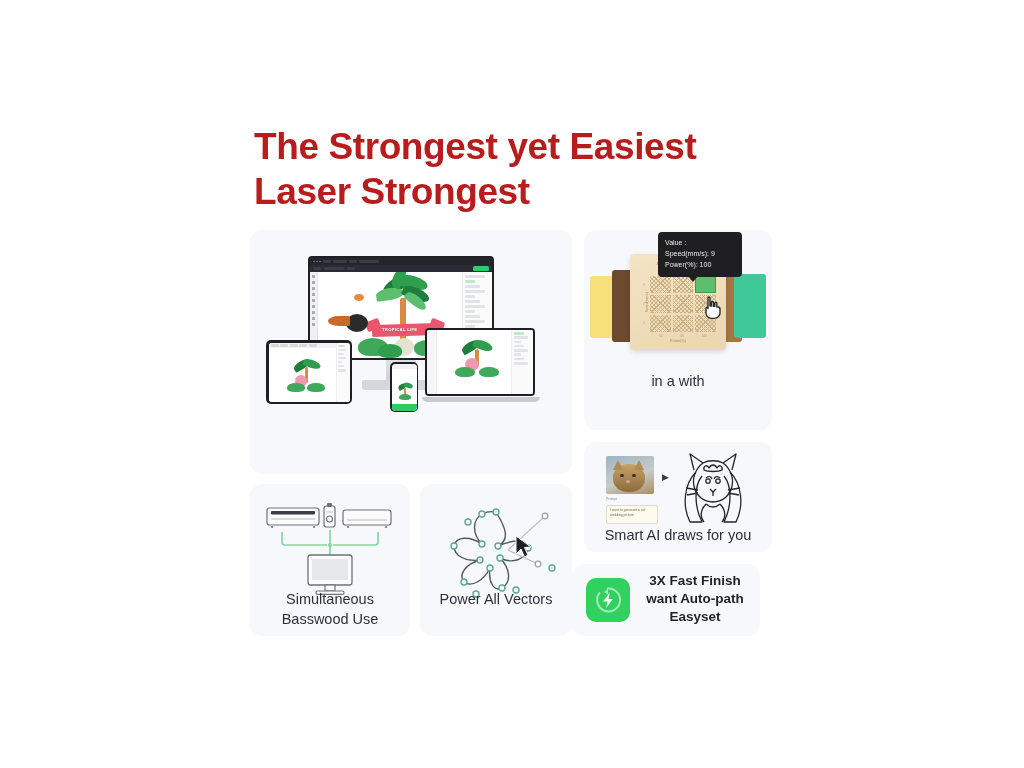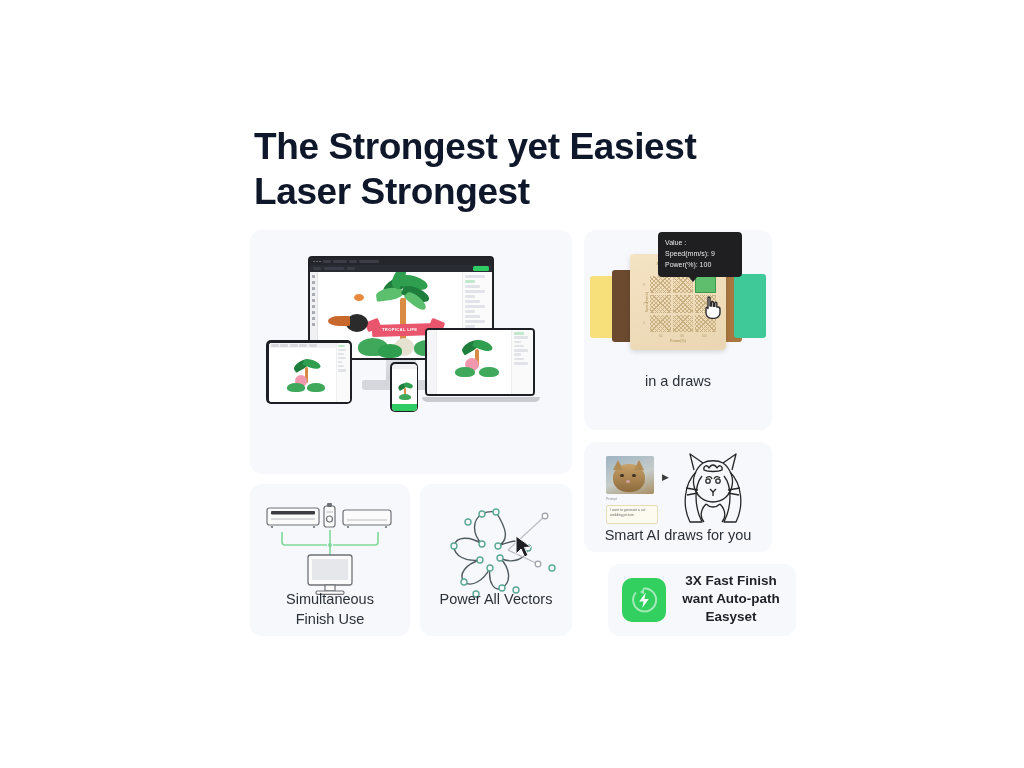--- a/index.html
+++ b/index.html
@@ -12,21 +12,21 @@
   .page { position: relative; width: 1024px; height: 768px; }
 
   
   .headline {
     position: absolute;
     left: 254px; top: 124px; width: 560px;
     font-size: 37px;
     font-weight: 700;
     line-height: 1.22;
     letter-spacing: -0.4px;
-    color: #0f172a;
+    color: #b91c1c;
   }
   .headline .l2 { display: block; }
 
   
   .card {
     position: absolute;
     background: #f7f8fc;
     border-radius: 12px;
   }
   .caption {
@@ -38,21 +38,21 @@
     line-height: 1.35;
     font-weight: 400;
   }
 
   
   #card-multidevice { left: 250px; top: 230px; width: 322px; height: 244px; }
   #card-easyset     { left: 584px; top: 230px; width: 188px; height: 200px; }
   #card-simul       { left: 250px; top: 484px; width: 160px; height: 152px; }
   #card-vectors     { left: 420px; top: 484px; width: 152px; height: 152px; }
   #card-ai          { left: 584px; top: 442px; width: 188px; height: 110px; }
-  #card-fast        { left: 608px; top: 564px; width: 188px; height: 72px; }
+  #card-fast        { left: 572px; top: 564px; width: 188px; height: 72px; }
 
   
   .scene { position: absolute; inset: 0; }
 
   .monitor-body {
     position: absolute; left: 58px; top: 26px; width: 186px; height: 104px;
     background: #1f2127; border-radius: 4px; padding: 2px;
   }
   .mon-topbar { height: 7px; background: #24262c; border-radius: 2px 2px 0 0;
     display: flex; align-items: center; gap: 2px; padding: 0 3px; }
@@ -382,21 +382,21 @@
     </svg>
 
     <div class="tooltip">
       <div>Value :</div>
       <div>Speed(mm/s): 9</div>
       <div>Power(%): 100</div>
       <span class="tail"></span>
     </div>
 
     <div class="caption" style="top:142px;">
-      <div>in a draws</div>
+      <div>in a with</div>
     </div>
   </div>
 
   <div class="card" id="card-simul">
     <svg width="160" height="110" viewBox="0 0 160 110" style="position:absolute;left:0;top:8px;">
 
       <g>
         <rect x="17" y="16" width="52" height="17" rx="2.5" fill="#fbfbfb" stroke="#6f7277" stroke-width="1.2"></rect>
         <rect x="21" y="19" width="44" height="3.5" rx="1" fill="#3b3d42"></rect>
         <line x1="21" y1="27" x2="65" y2="27" stroke="#b9bbc0" stroke-width="1"></line>
@@ -428,21 +428,21 @@
 
       <g>
         <rect x="58" y="63" width="44" height="30" rx="2.5" fill="#fbfbfb" stroke="#6f7277" stroke-width="1.3"></rect>
         <rect x="62" y="67" width="36" height="21" rx="1" fill="#e6e7ea"></rect>
         <rect x="75" y="93" width="10" height="6" fill="#fbfbfb" stroke="#6f7277" stroke-width="1.2"></rect>
         <rect x="66" y="99" width="28" height="3.4" rx="1.5" fill="#fbfbfb" stroke="#6f7277" stroke-width="1.2"></rect>
       </g>
     </svg>
     <div class="caption" style="top:106px;">
       <div>Simultaneous</div>
-      <div>Finish Use</div>
+      <div>Basswood Use</div>
     </div>
   </div>
 
   <div class="card" id="card-vectors">
     <svg class="vec" width="152" height="120" viewBox="0 0 152 120" style="top:6px;">
 
       <path d="M76 22
                C 86 38, 90 50, 78 56
                C 92 50, 106 48, 108 58
                C 106 70, 92 74, 80 68

